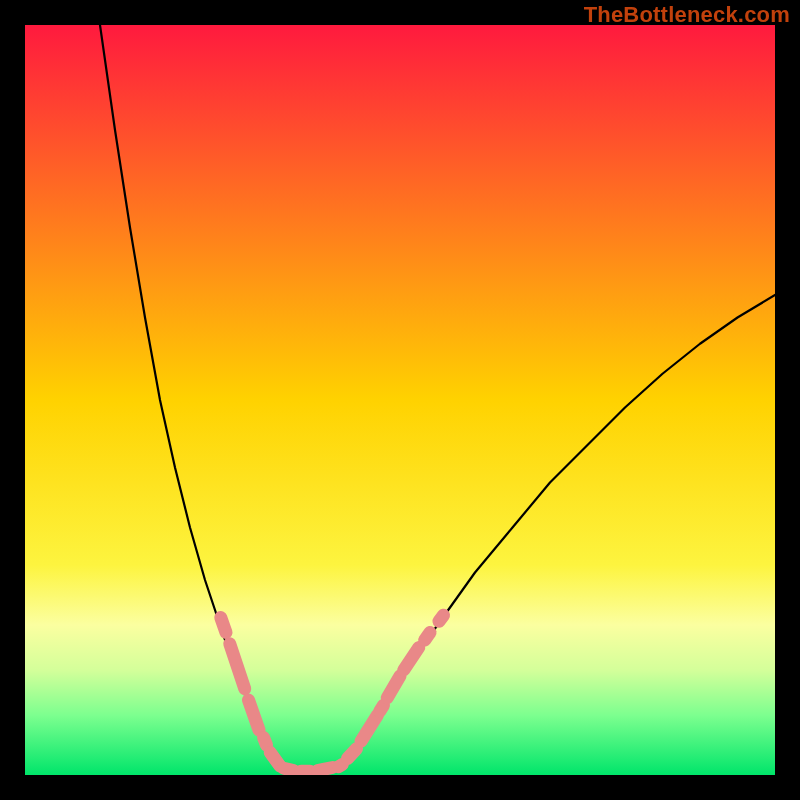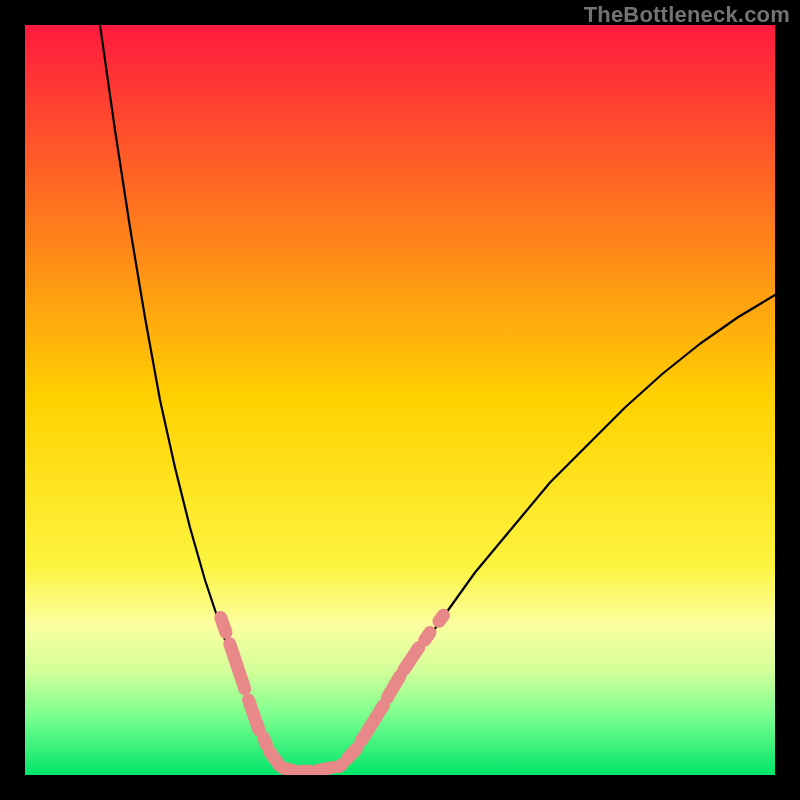--- a/index.html
+++ b/index.html
@@ -23,21 +23,21 @@
     position: absolute;
     left: 0;
     top: 0;
     width: 750px;
     height: 750px;
   }
   .watermark {
     position: absolute;
     top: 2px;
     right: 10px;
-    color: #737373;
+    color: #c2410c;
     font-size: 22px;
     font-weight: 600;
     letter-spacing: 0.2px;
     user-select: none;
   }
   svg { display: block; }
 </style>
 </head>
 <body>
 

